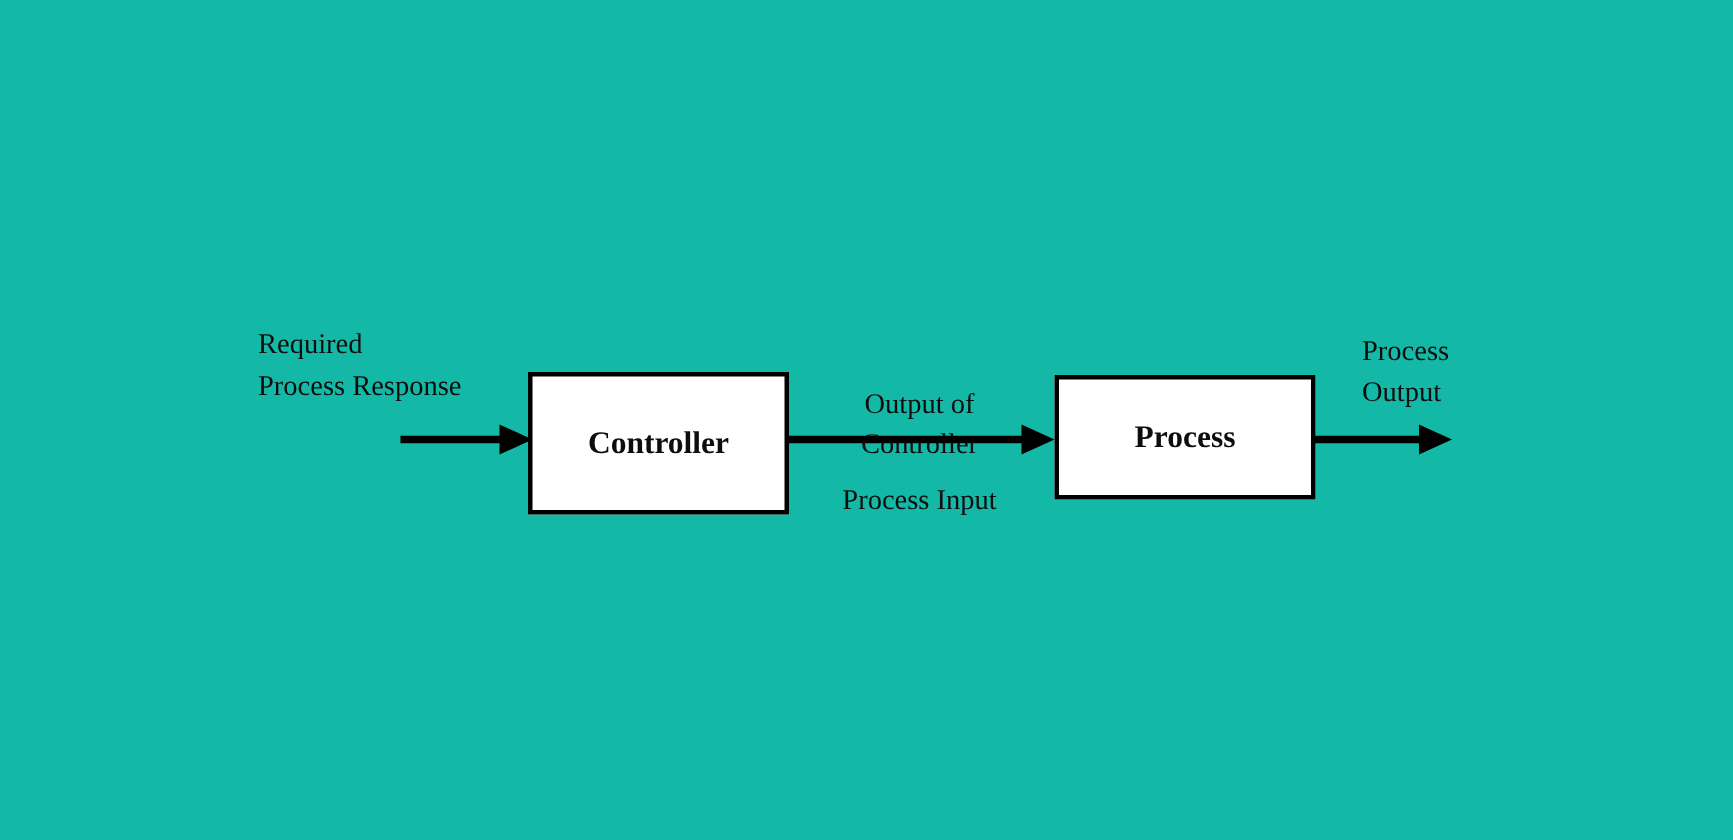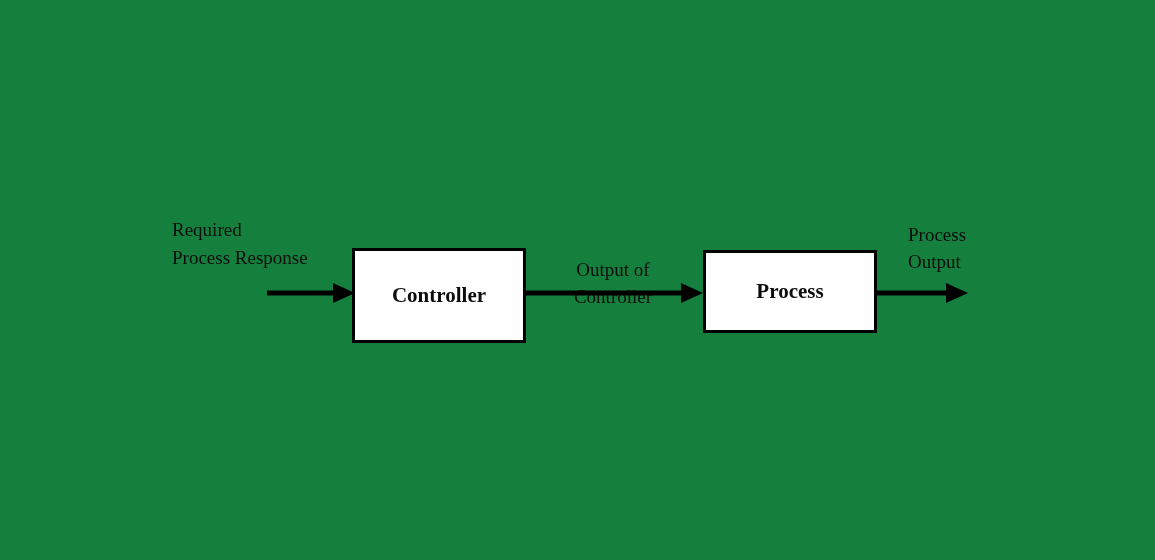--- a/index.html
+++ b/index.html
@@ -4,21 +4,21 @@
 <style>
   html, body {
     margin: 0;
     padding: 0;
     background: #ffffff;
   }
   .canvas {
     position: relative;
     width: 1155px;
     height: 560px;
-    background: #15803d;
+    background: #14b8a6;
     font-family: "Liberation Serif", "DejaVu Serif", serif;
     color: #0d0d0d;
     overflow: hidden;
   }
   .label {
     position: absolute;
     font-size: 19px;
     line-height: 28px;
     white-space: pre-line;
     color: #0d0d0d;
@@ -64,20 +64,21 @@
   <div class="label" id="required-response-label">Required
 Process Response</div>
 
   <div class="block" id="controller-block">
     <span class="block-label">Controller</span>
   </div>
 
   <div class="label centered" id="output-of-controller-label">Output of
 Controller</div>
 
+  <div class="label centered" id="process-input-label">Process Input</div>
 
   <div class="block" id="process-block">
     <span class="block-label">Process</span>
   </div>
 
   <div class="label" id="process-output-label">Process
 Output</div>
 
   <svg class="arrow-layer" viewBox="0 0 1155 560">
 

